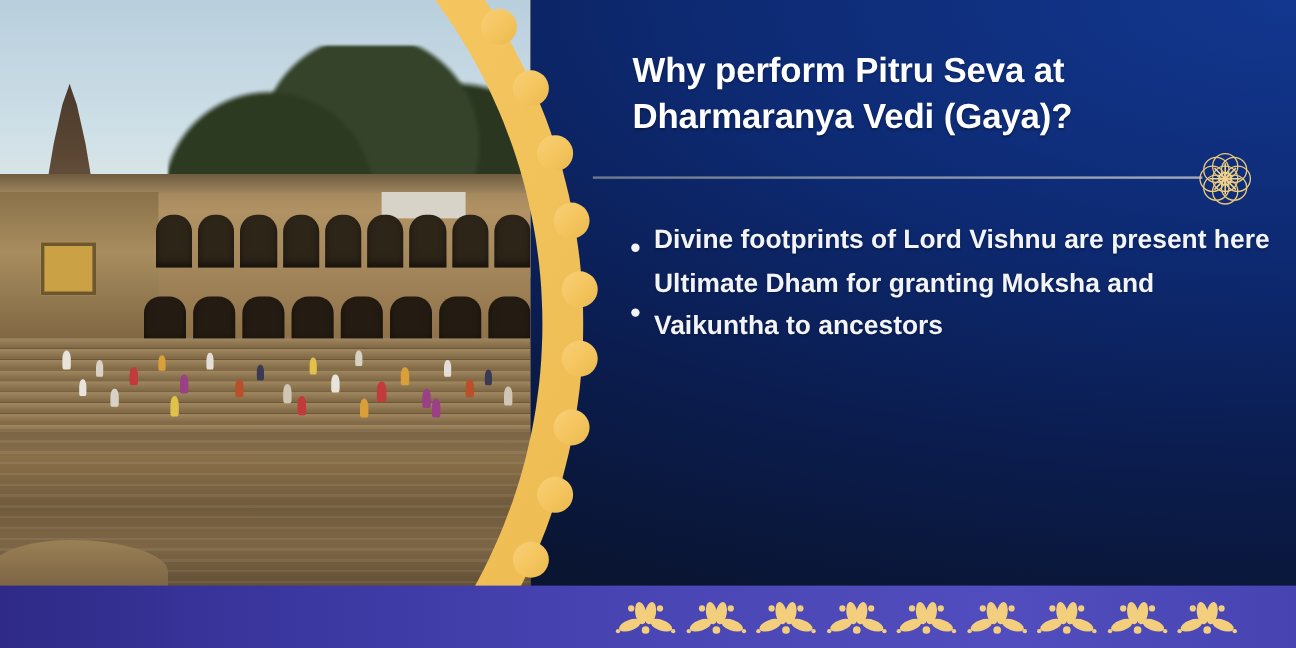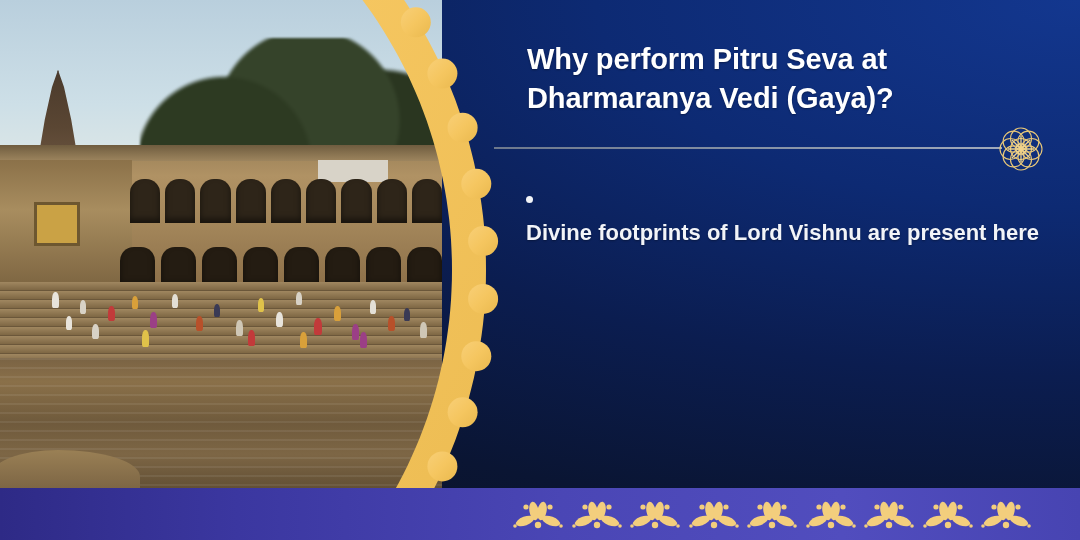--- a/index.html
+++ b/index.html
@@ -132,21 +132,21 @@
   .ornament {
     position:absolute; left:498px; top:118px; width:62px; height:62px;
   }
   .ornament svg { display:block; width:100%; height:100%; }
 
   .bullets {
     position:absolute; left:34px; top:182px; width:536px;
     color:#f2f4f8;
     font-size:22px; font-weight:bold; line-height:1.62;
   }
-  .bullet-row { display:flex; align-items:flex-start; gap:12px;flex-direction:column; }
+  .bullet-row { display:flex; align-items:center; gap:12px; }
   .dot {
     flex:0 0 auto; width:7px; height:7px; border-radius:50%;
     background:#f2f4f8; margin-top:14px;
   }
   .bullet-text { flex:1 1 auto; text-shadow:0 1px 2px rgba(0,0,0,.3); }
 
   
   .band {
     position:absolute; left:0; bottom:0; width:1080px; height:52px;
     background:linear-gradient(90deg,#2e2a86 0%,#3b37a0 22%,#4a46b5 52%,#514dbe 78%,#4744b2 100%);
@@ -309,20 +309,24 @@
           <circle cx="31" cy="31" r="5.2"></circle>
         </g>
       </svg>
     </div>
 
     <div class="bullets">
       <div class="bullet-row">
         <span class="dot"></span>
         <span class="bullet-text">Divine footprints of Lord Vishnu are present here</span>
       </div>
+      <div class="bullet-row">
+        <span class="dot"></span>
+        <span class="bullet-text">Ultimate Dham for granting Moksha and Vaikuntha to ancestors</span>
+      </div>
     </div>
   </div>
 
   <div class="band">
     <div class="band-motifs" id="motif-row">
         <div class="motif">
           <svg viewBox="0 0 52 34">
             <ellipse cx="22" cy="14" rx="4.6" ry="9.4" fill="#f3ce7d" transform="rotate(-10 22 14)"></ellipse>
             <ellipse cx="30" cy="14" rx="4.6" ry="9.4" fill="#f3ce7d" transform="rotate(10 30 14)"></ellipse>
             <ellipse cx="13" cy="24" rx="9.6" ry="4.4" fill="#f3ce7d" transform="rotate(-20 13 24)"></ellipse>

